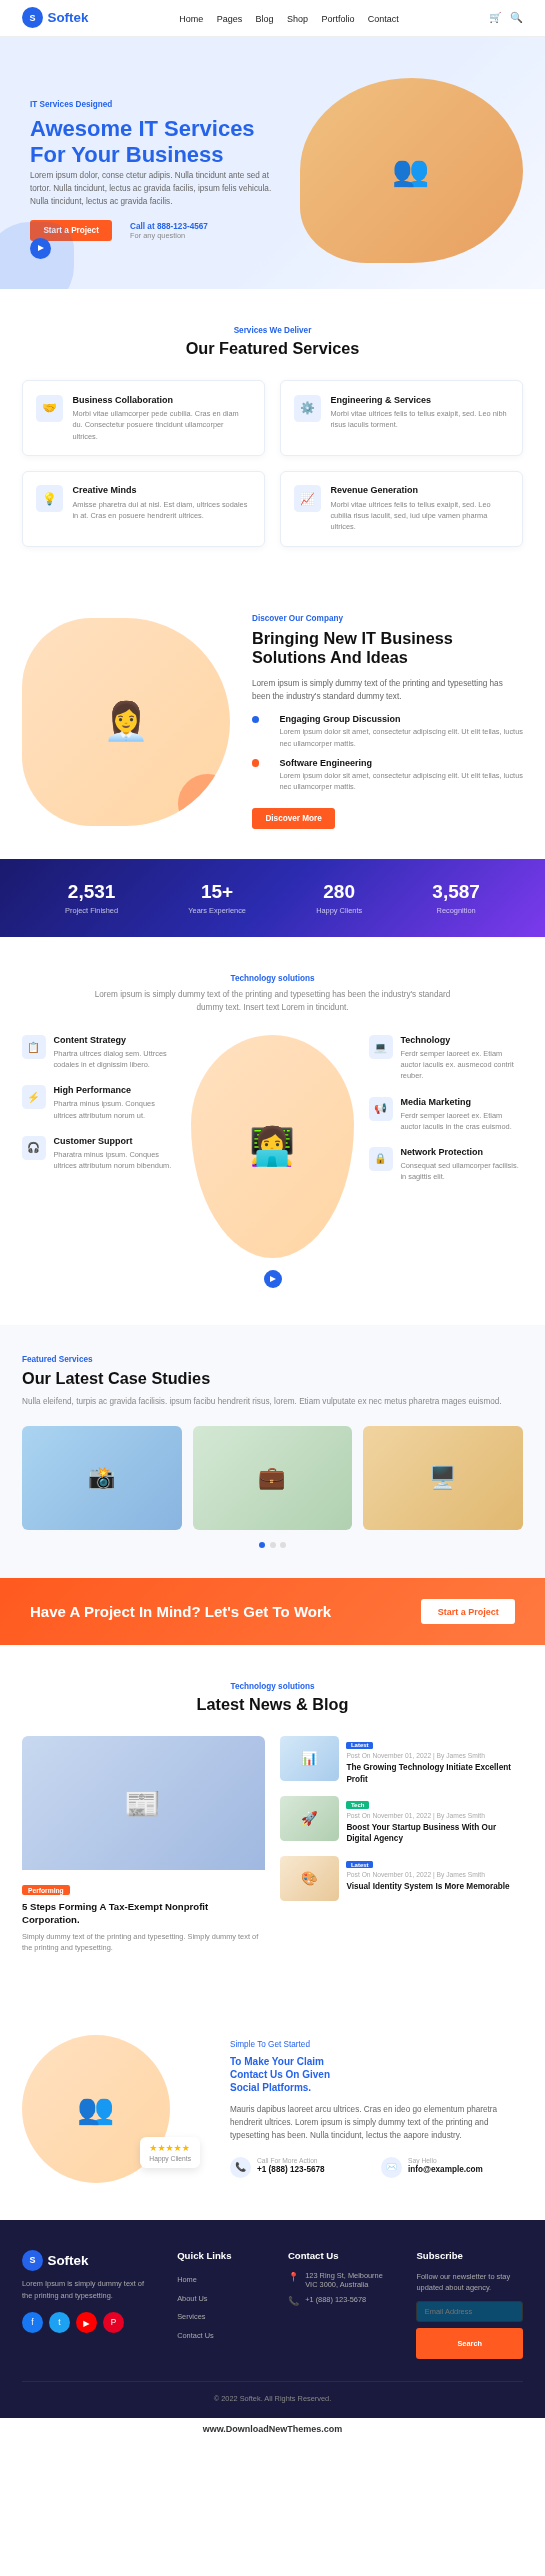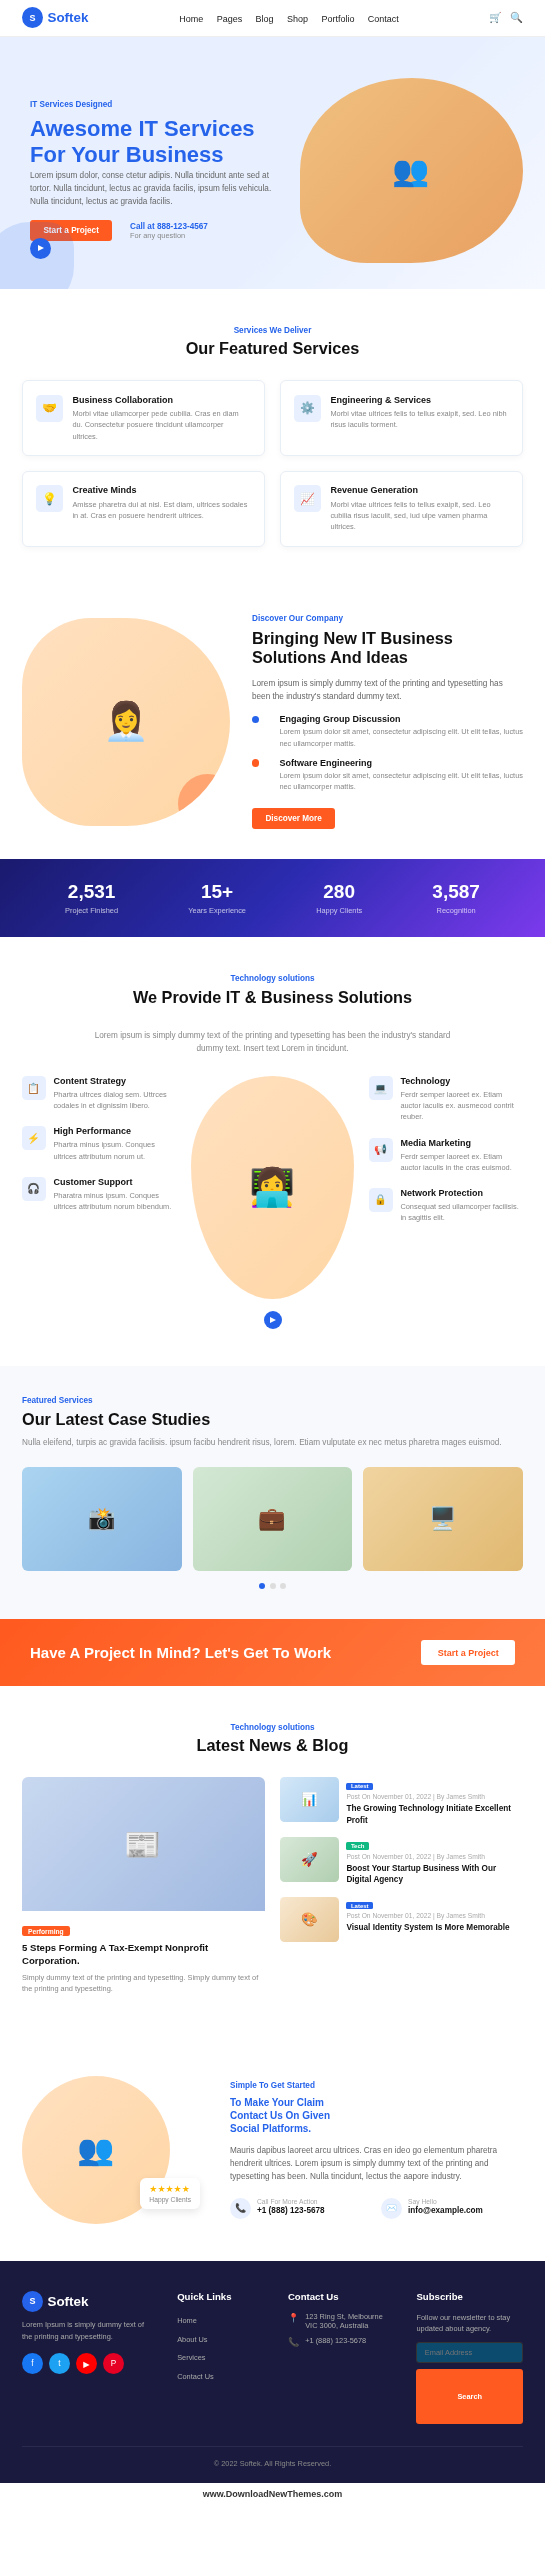--- a/index.html
+++ b/index.html
@@ -128,21 +128,21 @@
     .blog-side-tag.tech { background: #10b981; }
 
     
     .social-section { padding: 37px 22px; background: #fff; display: flex; gap: 30px; align-items: center; }
     .social-img-area { position: relative; width: 178px; min-width: 178px; }
     .social-img { width: 148px; height: 148px; background: linear-gradient(135deg, #ffe0c0 0%, #ffd6a5 100%); border-radius: 50%; display: flex; align-items: center; justify-content: center; font-size: 30px; }
     .social-stars { position: absolute; bottom: 15px; right: 0; background: #fff; border-radius: 6px; padding: 6px 9px; box-shadow: 0 3px 9px rgba(0,0,0,0.1); }
     .stars-text { color: #ffb800; font-size: 9px; }
     .stars-label { font-size: 6.7px; color: #888; margin-top: 1.5px; }
     .social-content { flex: 1; }
-    .social-tag { color: #2563eb; font-size: 8.2px; font-weight: 700; margin-bottom: 6px; }
+    .social-tag { color: #2563eb; font-size: 8.2px; font-weight: 400; margin-bottom: 6px; }
     .social-title { font-size: 10px; font-weight: 800; color: #111; line-height: 1.3; margin-bottom: 9px; }
     .social-title span { color: #2563eb; }
     .social-desc { font-size: 8.2px; color: #666; line-height: 1.6; margin-bottom: 15px; }
     .contact-grid { display: grid; grid-template-columns: 1fr 1fr; gap: 9px; }
     .contact-item { display: flex; gap: 6px; align-items: flex-start; }
     .contact-icon { width: 21px; height: 21px; background: #e8f0ff; border-radius: 50%; display: flex; align-items: center; justify-content: center; font-size: 9px; flex-shrink: 0; }
     .contact-label { font-size: 6.7px; color: #aaa; margin-bottom: 1.5px; }
     .contact-value { font-size: 8.2px; font-weight: 600; color: #111; }
 
     
@@ -156,21 +156,21 @@
     .tw { background: #1da1f2; }
     .yt { background: #ff0000; }
     .pi { background: #e60023; }
     .footer-heading { font-size: 9.6px; font-weight: 700; color: #fff; margin-bottom: 10.4px; }
     .footer-links { list-style: none; }
     .footer-links li { margin-bottom: 4.5px; }
     .footer-links li a { color: #aaa; text-decoration: none; font-size: 7.4px; }
     .footer-contact-item { display: flex; gap: 6px; align-items: flex-start; margin-bottom: 6px; font-size: 7.4px; }
     .footer-contact-icon { font-size: 9px; flex-shrink: 0; margin-top: 0.7px; }
     .footer-subscribe input { width: 100%; padding: 5.2px 7.4px; border: 0.7px solid #333; border-radius: 3px; background: #0c4a6e; color: #fff; font-size: 7.4px; margin-bottom: 6px; outline: none; }
-    .footer-subscribe-btn { width: 100%; background: #ff5a1f; color: #fff; border: none; padding: 23px; border-radius: 3px; font-size: 7.4px; font-weight: 600; cursor: pointer; }
+    .footer-subscribe-btn { width: 100%; background: #ff5a1f; color: #fff; border: none; padding: 11px; border-radius: 3px; font-size: 7.4px; font-weight: 600; cursor: pointer; }
     .footer-bottom { border-top: 0.7px solid #2a2a4e; padding-top: 12px; text-align: center; font-size: 7.4px; color: #888; }
     .footer-domain { background: #fff; text-align: center; padding: 6px; font-size: 9px; color: #333; font-weight: 600; }
     .section-desc { text-align: center; font-size: 8.2px; color: #888; max-width: 371px; margin: 0 auto 21px auto; line-height: 1.6; }
   </style>
 </head>
 <body>
 
 <nav class="navbar">
   <div class="nav-logo">
     <div class="nav-logo-icon">S</div>
@@ -294,21 +294,20 @@
     <div class="stat-label">Happy Clients</div>
   </div>
   <div class="stat-item">
     <div class="stat-number">3,587</div>
     <div class="stat-label">Recognition</div>
   </div>
 </div>
 
 <section class="solutions-section">
   <div class="section-tag">Technology solutions</div>
-  <h2 class="section-title">We Provide IT &amp; Business Solutions</h2>
   <p class="section-desc">Lorem ipsum is simply dummy text of the printing and typesetting has been the industry's standard dummy text. Insert text Lorem in tincidunt.</p>
   <div class="solutions-grid">
     <div class="solutions-left">
       <div class="solution-item">
         <div class="solution-icon">📋</div>
         <div>
           <div class="solution-title">Content Strategy</div>
           <div class="solution-desc">Phartra ultrces dialog sem. Uttrces codales in et dignissim libero.</div>
         </div>
       </div>

